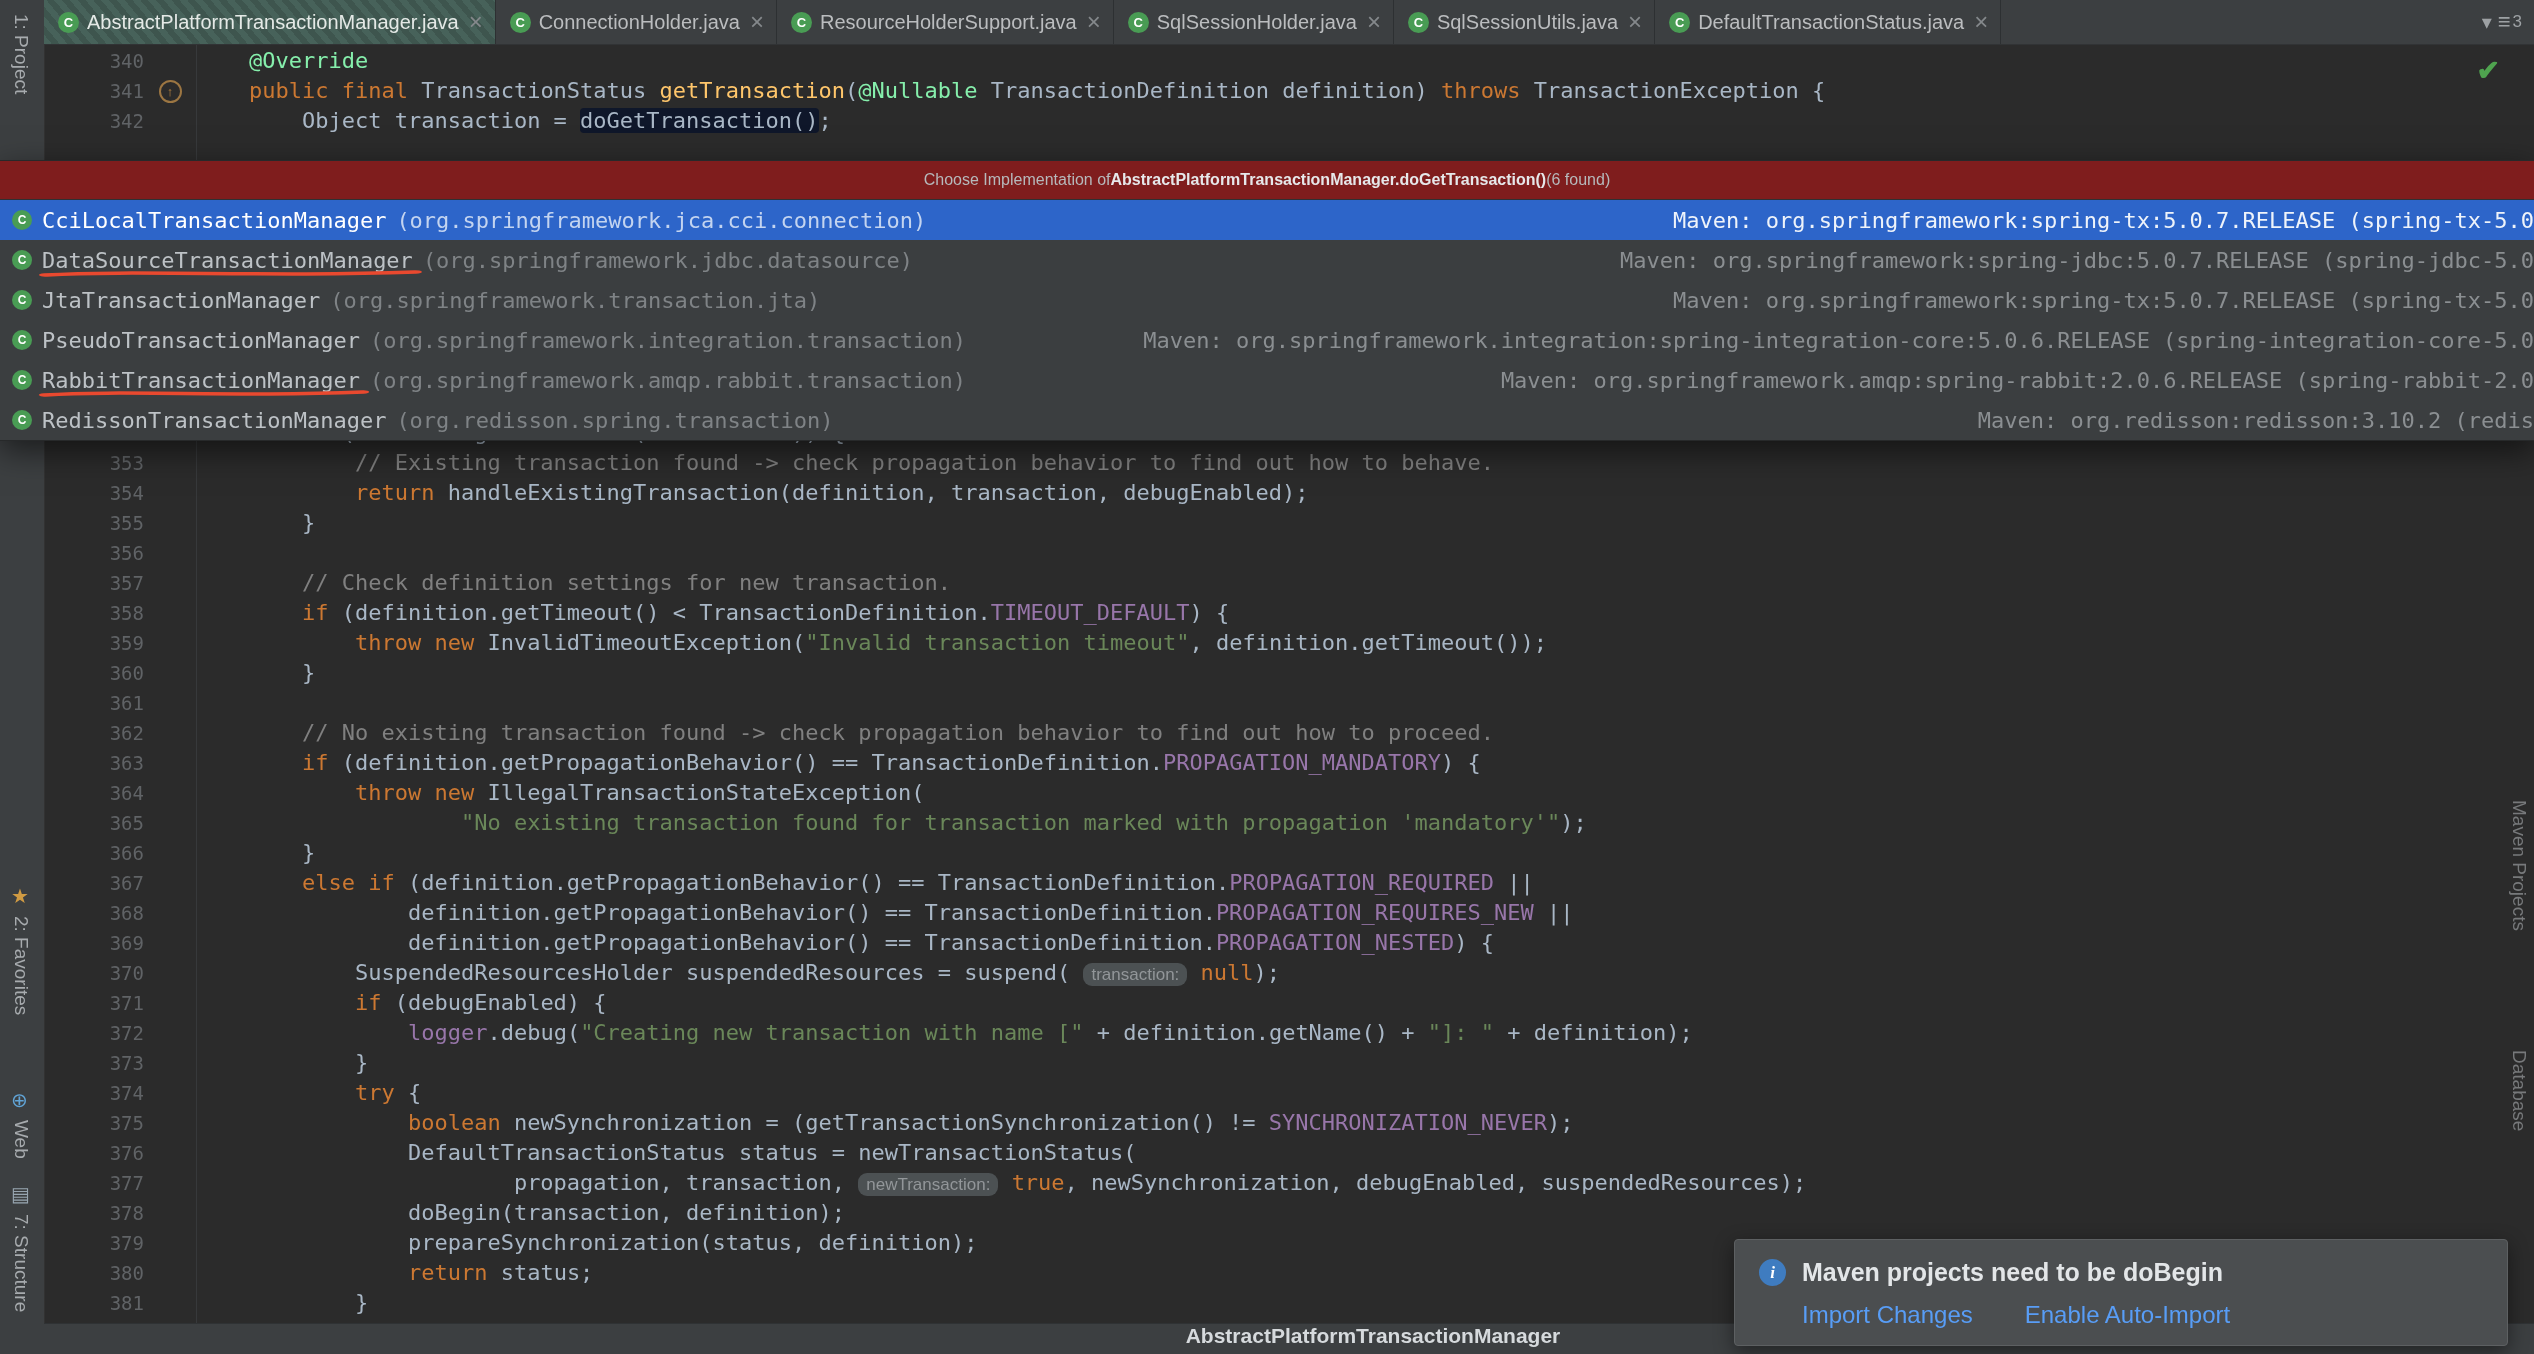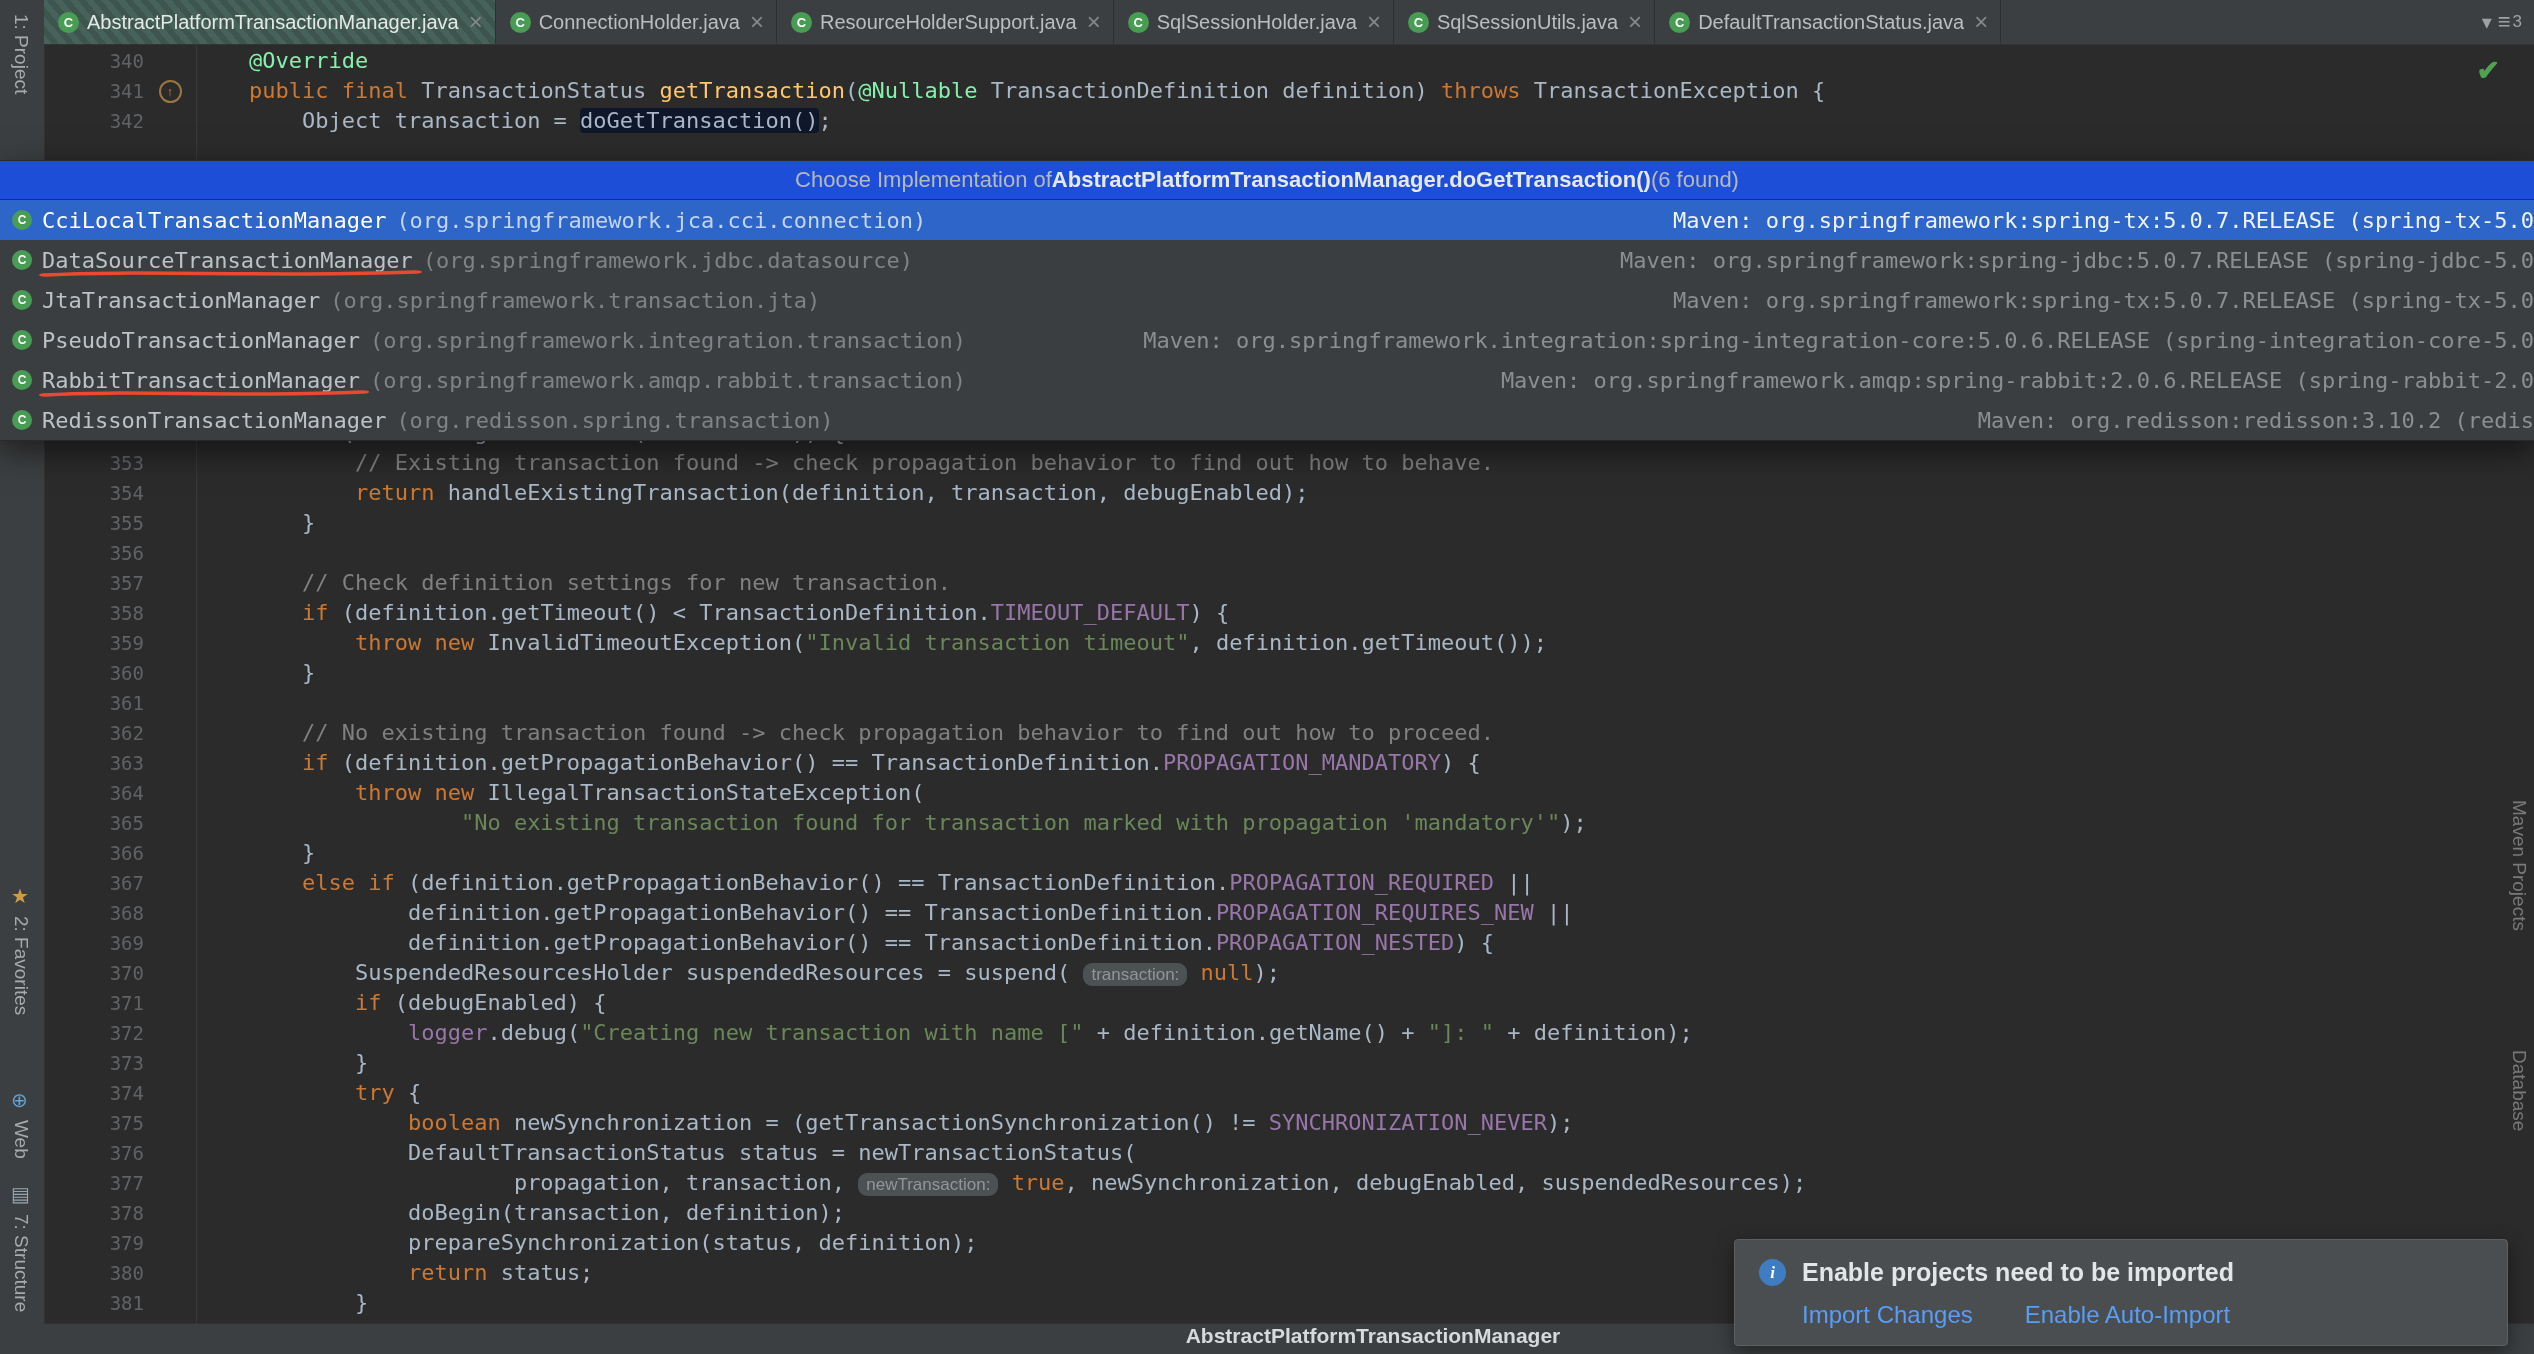--- a/index.html
+++ b/index.html
@@ -45,21 +45,21 @@
   .tk-cn{color:#9876aa;}
   .tk-fd{color:#9876aa;}
   .tk-a{color:#86efac;text-align:right;}
   .tk-m{color:#ffc66b;}
   .tk-d{color:#a9b7c6;}
   .tk-hl{background:#0f172a;border-radius:4px;}
   .tk-h{background:#4c5153;color:#929699;border-radius:9px;padding:2px 8px;font:17px "Liberation Sans",sans-serif;}
 
   
   .popup{position:absolute;left:0;right:0;top:160px;z-index:30;box-shadow:0 10px 30px rgba(0,0,0,.55);border-top:1px solid #27292a;border-bottom:1px solid #27292a;}
-  .popup-header{height:38px;background:#1d4ed8;border-bottom:1px solid #2f3133;display:flex;align-items:center;justify-content:center;color:#b6b9bb;font-size:22px;}
+  .popup-header{height:38px;background:#7f1d1d;border-bottom:1px solid #2f3133;display:flex;align-items:center;justify-content:center;color:#b6b9bb;font-size:16px;}
   .popup-header .strong{color:#e6e8ea;font-weight:700;}
   .impl-list{background:#3b3e40;}
   .impl-row{height:40px;display:flex;align-items:center;padding-left:12px;font:22px "DejaVu Sans Mono",monospace;color:#bdc2c6;}
   .impl-row .class-icon{width:20px;height:20px;font-size:12px;margin-right:10px;font-family:"Liberation Sans",sans-serif;}
   .impl-name-wrap{position:relative;}
   .red-mark{position:absolute;left:-4px;right:-10px;bottom:-6px;height:12px;}
   .red-mark svg{width:100%;height:100%;display:block;}
   .impl-pkg{color:#7f8386;margin-left:10px;}
   .impl-maven{margin-left:auto;color:#8b8f92;white-space:nowrap;}
   .impl-row.selected{background:#2d65c9;color:#ffffff;}
@@ -375,19 +375,19 @@
 
 <div class="breadcrumbs">
   <span class="crumb strong">AbstractPlatformTransactionManager</span>
   <span class="crumb-sep">›</span>
   <span class="crumb">getTransaction()</span>
 </div>
 
 <div class="notification">
   <div class="notif-title-row">
     <span class="info-icon">i</span>
-    <span class="notif-title">Enable projects need to be imported</span>
+    <span class="notif-title">Maven projects need to be doBegin</span>
   </div>
   <div class="notif-actions">
     <span class="notif-link">Import Changes</span>
     <span class="notif-link">Enable Auto-Import</span>
   </div>
 </div>
 
 </body></html>

